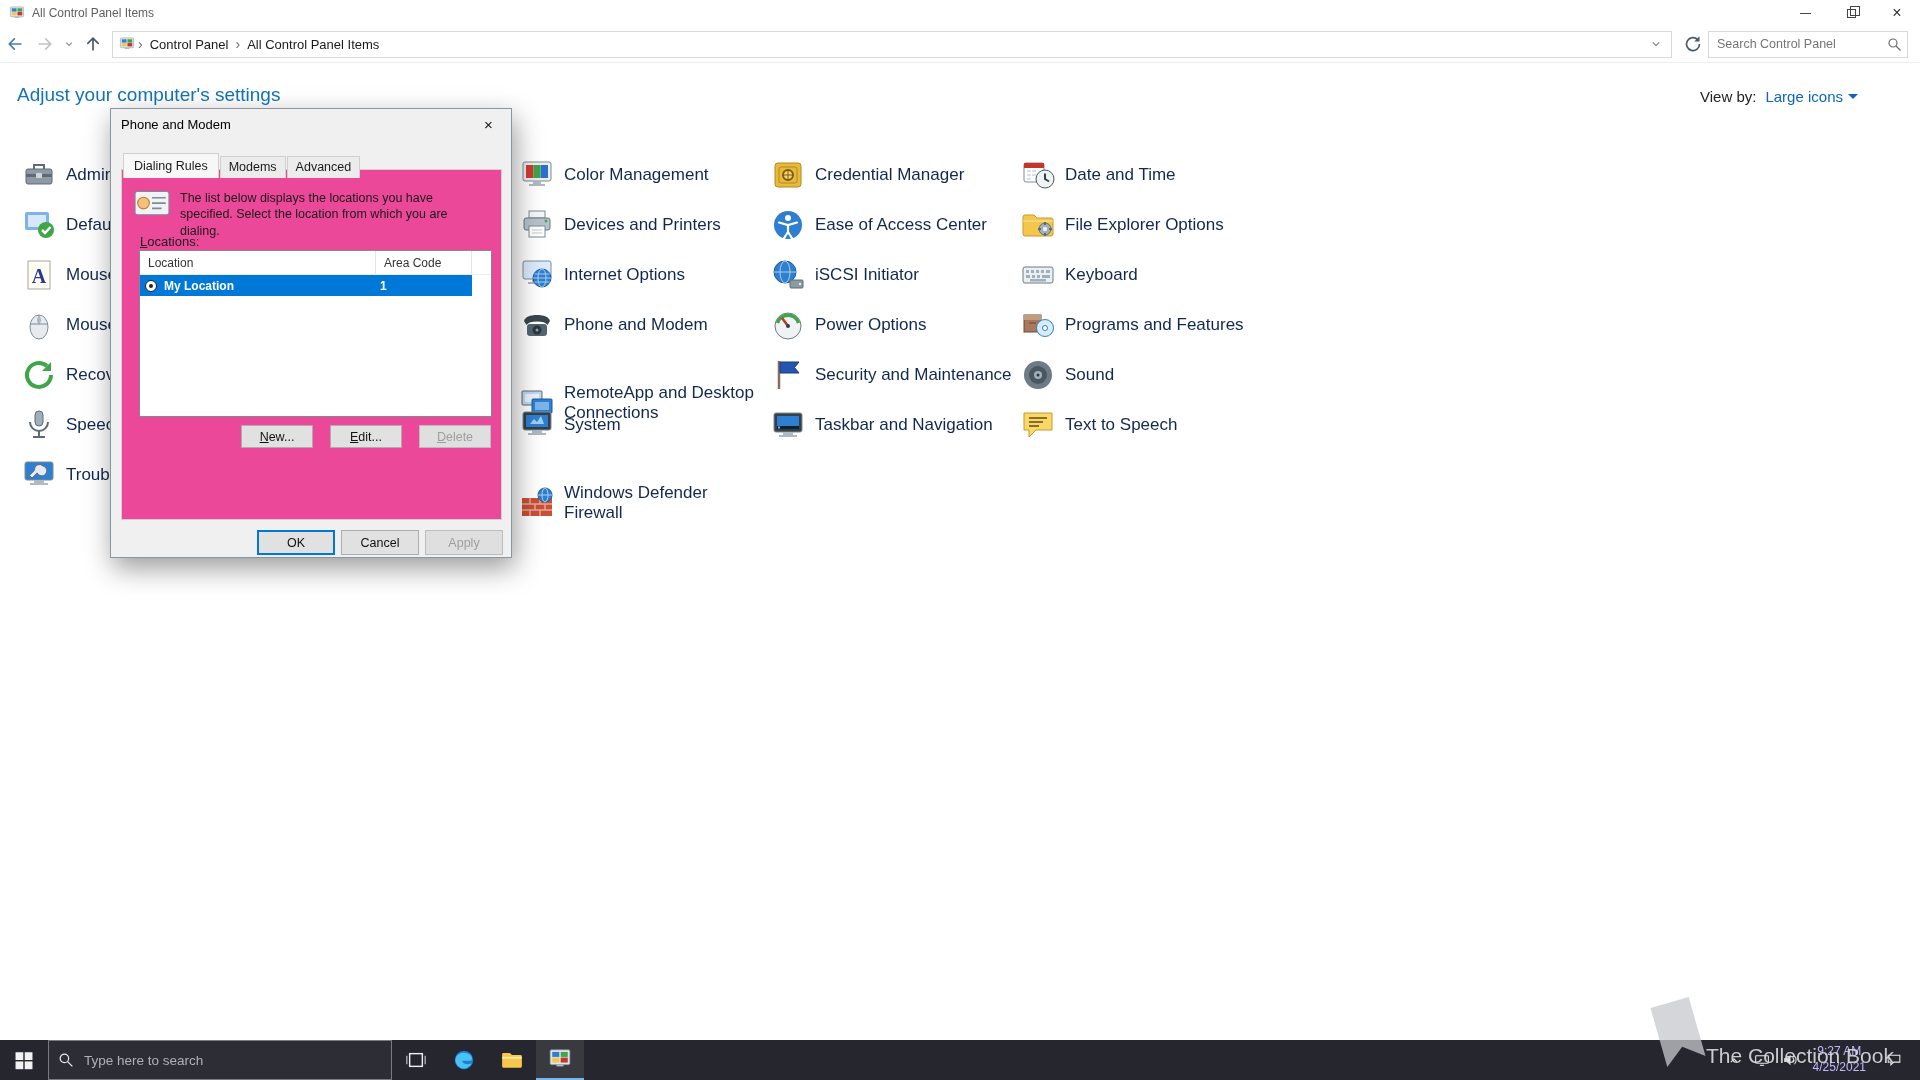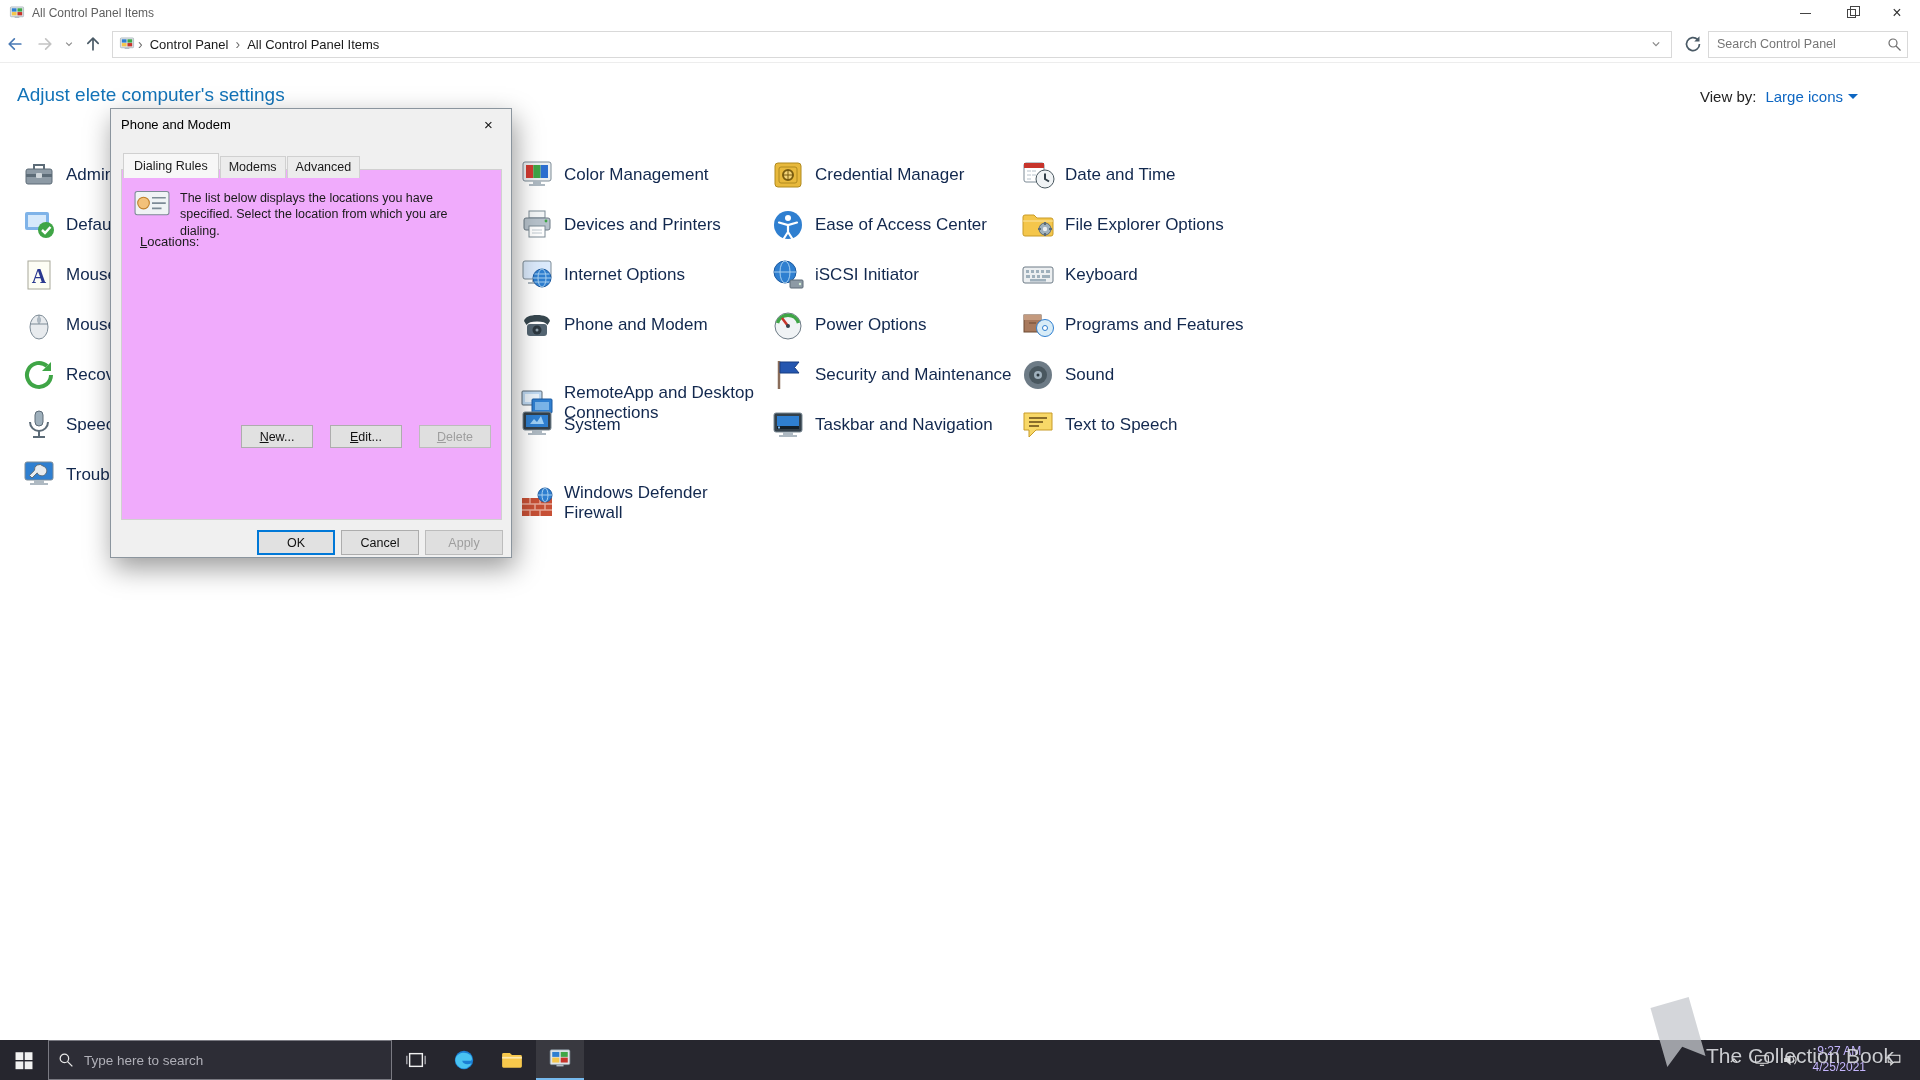--- a/index.html
+++ b/index.html
@@ -46,21 +46,21 @@
   .cpl.wrap .lb { white-space:normal; width:190px; }
 
   
   .dlg { position:absolute; left:110px; top:108px; width:402px; height:450px; background:#f0f0f0; border:1px solid #8b959e; box-shadow:3px 10px 26px rgba(0,0,0,.4); z-index:50; font-size:13px; }
   .dlg-tb { height:30px; display:flex; align-items:center; }
   .dlg-title { margin-left:10px; font-size:13px; color:#000; }
   .dlg-close { margin-left:auto; width:45px; height:29px; display:flex; align-items:center; justify-content:center; font-size:15px; color:#111; }
   .tabs { position:absolute; left:12px; top:47px; display:flex; align-items:flex-end; height:22px; z-index:3;text-align:right; }
   .tab { border:1px solid #d0d0d0; border-bottom:none; background:#ececec; padding:3px 8px 4px; font-size:12.5px; color:#1a1a1a; margin-right:1px; }
   .tab.active { background:#f7f7f7; padding:5px 10px 5px; position:relative; z-index:4; }
-  .panel { position:absolute; left:10px; top:60px; width:381px; height:351px; background:#f0abfc; border:1px solid #d0d0d0; }
+  .panel { position:absolute; left:10px; top:60px; width:381px; height:351px; background:#ec4899; border:1px solid #d0d0d0; }
   .dial-ic { position:absolute; left:12px; top:16px; width:36px; height:32px; }
   .dlg-desc { position:absolute; left:58px; top:20px; right:14px; font-size:12.5px; color:#1a1a1a; line-height:1.3; }
   .loc-label { position:absolute; left:18px; top:64px; font-size:13px; color:#1a1a1a; }
   .loclist { position:absolute; left:17px; top:80px; width:353px; height:167px; background:#fff; border:1px solid #828790; }
   .lv-head { display:flex; height:24px; font-size:12px; color:#333; border-bottom:1px solid #ececec; }
   .lv-h { display:flex; align-items:center; padding-left:8px; border-right:1px solid #e4e4e4; height:100%; }
   .lv-h.c1 { width:236px; } .lv-h.c2 { width:96px; }
   .lv-row-sel { display:flex; align-items:center; height:21px; width:332px; background:#0078d7; color:#fff; font-size:12px; font-weight:bold; }
   .radio { width:12px; height:12px; border-radius:50%; background:#fff; border:1px solid #222; position:relative; margin-left:5px; flex:0 0 12px; }
   .radio::after { content:""; position:absolute; left:3px; top:3px; right:3px; bottom:3px; background:#222; border-radius:50%; }
@@ -186,21 +186,21 @@
     <input placeholder="Search Control Panel" style="">
     <span class="mag icn">
         <svg viewBox="0 0 34 34">
           <circle cx="14" cy="14" r="8" fill="none" stroke="#6d6d6d" stroke-width="2.4"></circle>
           <path d="M20 20l9 9" stroke="#6d6d6d" stroke-width="2.4"></path>
         </svg>
       </span>
   </div>
 </div>
 
-<div class="page-heading">Adjust elete computer's settings</div>
+<div class="page-heading">Adjust your computer's settings</div>
 <div class="viewby">
   <span>View by:</span>
   <span class="mode">Large icons</span>
   <span class="vb-caret"></span>
 </div>
 
 <div class="cpl" style="left:22px;top:155px">
     <span class="ic">
       <svg viewBox="0 0 34 34">
         <rect x="4" y="11" width="26" height="15" rx="2" fill="#8d9aa5" stroke="#5c6b77"></rect>
@@ -517,20 +517,31 @@
   <div class="panel">
     <span class="dial-ic icn">
         <svg viewBox="0 0 34 30">
           <rect x="1" y="5" width="32" height="22" rx="2" fill="#f0f3f5" stroke="#7d8b96"></rect>
           <circle cx="9" cy="16" r="5.5" fill="#f3c17a" stroke="#bf7e2a"></circle>
           <path d="M17 11h13M17 16h13M17 21h9" stroke="#7d8b96" stroke-width="1.6"></path>
         </svg>
       </span>
     <div class="dlg-desc">The list below displays the locations you have specified. Select the location from which you are dialing.</div>
     <div class="loc-label"><u>L</u>ocations:</div>
+    <div class="loclist">
+      <div class="lv-head">
+        <div class="lv-h c1">Location</div>
+        <div class="lv-h c2">Area Code</div>
+      </div>
+      <div class="lv-row-sel">
+        <span class="radio"></span>
+        <span class="lv-cell-loc">My Location</span>
+        <span class="lv-cell-area">1</span>
+      </div>
+    </div>
     <div class="panel-btns">
       <button class="btn"><u>N</u>ew...</button>
       <button class="btn"><u>E</u>dit...</button>
       <button class="btn disabled"><u>D</u>elete</button>
     </div>
   </div>
   <div class="dlg-footer">
     <button class="fbtn default">OK</button>
     <button class="fbtn">Cancel</button>
     <button class="fbtn disabled">Apply</button>

